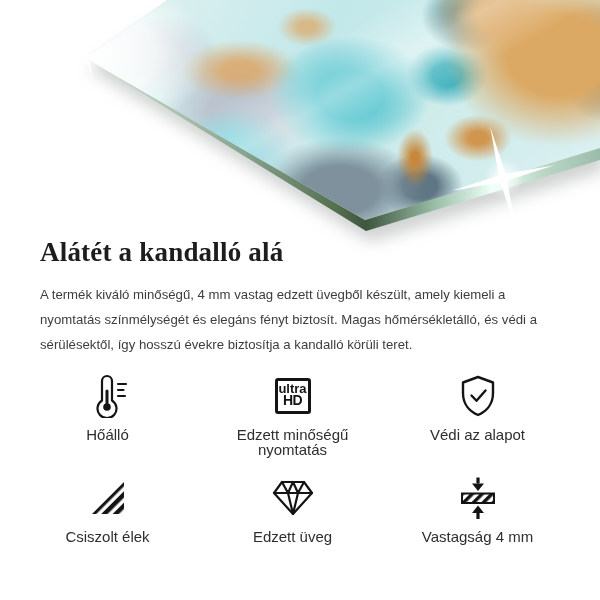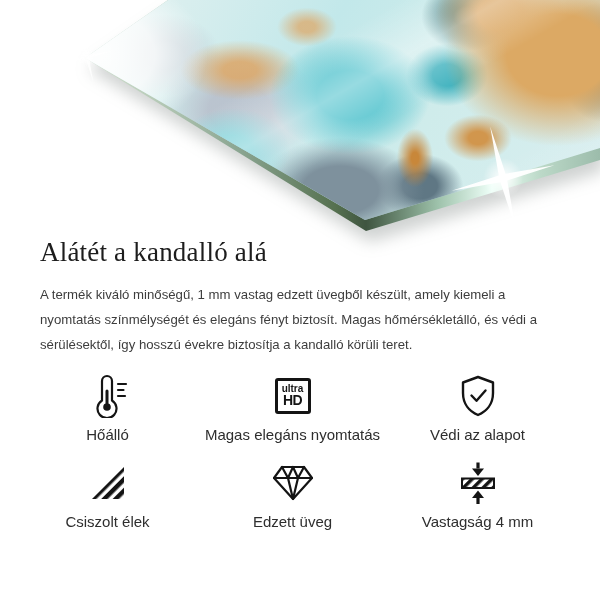--- a/index.html
+++ b/index.html
@@ -51,21 +51,21 @@
   }
   .sparkle{position:absolute;pointer-events:none;}
   .sparkle-main{left:448px;top:123px;width:110px;height:110px;transform:rotate(-14deg);}
   .sparkle-small{left:60px;top:30px;width:54px;height:54px;transform:rotate(-14deg);opacity:.85;}
 
   
   .content{position:relative;padding:0 40px;}
   .title{
     margin:5px 0 0;
     font-family:"Liberation Serif","DejaVu Serif",serif;
-    font-weight:400;font-size:27px;line-height:31px;
+    font-weight:700;font-size:27px;line-height:31px;
     color:#1d1d1d;letter-spacing:.2px;
   }
   .desc{
     margin:14px 0 0;max-width:512px;
     font-size:13.2px;line-height:25px;color:#3d3d3d;
   }
 
   
   .features{
     margin:16px 0 0 -25px;width:555px;
@@ -74,21 +74,21 @@
   .feature{display:flex;flex-direction:column;align-items:center;}
   .icon-box{height:46px;display:flex;align-items:center;justify-content:center;}
   .feature-label{margin-top:8px;font-size:15px;line-height:15px;color:#2e2e2e;text-align:center;}
   .icon-svg{display:block;}
 
   .hd-badge{
     width:30px;height:30px;border:3px solid #141414;border-radius:3px;
     display:flex;flex-direction:column;align-items:center;justify-content:center;
     color:#141414;
   }
-  .hd-top{font-size:10px;font-weight:700;line-height:9px;}
+  .hd-top{font-size:13px;font-weight:700;line-height:9px;}
   .hd-bottom{font-size:14px;font-weight:800;line-height:15px;letter-spacing:-.5px;}
 </style>
 </head>
 <body>
 
 <div class="stage">
 
   <div class="hero">
     <div class="glass-wrap">
       <div class="glass-edge"></div>
@@ -107,21 +107,21 @@
     </svg>
     <svg class="sparkle sparkle-small" viewBox="0 0 110 110">
       <circle cx="55" cy="55" r="18" fill="url(#glowA)"></circle>
       <path d="M55 2 L58.5 51.5 L108 55 L58.5 58.5 L55 108 L51.5 58.5 L2 55 L51.5 51.5 Z" fill="#ffffff" opacity="0.9"></path>
     </svg>
   </div>
 
   <div class="content">
     <h1 class="title"><span>Alátét a kandalló alá</span><br></h1>
 
-    <p class="desc">A termék kiváló minőségű, 1 mm vastag edzett üvegből készült, amely kiemeli a nyomtatás színmélységét és elegáns fényt biztosít. Magas hőmérsékletálló, és védi a sérülésektől, így hosszú évekre biztosítja a kandalló körüli teret.</p>
+    <p class="desc">A termék kiváló minőségű, 4 mm vastag edzett üvegből készült, amely kiemeli a nyomtatás színmélységét és elegáns fényt biztosít. Magas hőmérsékletálló, és védi a sérülésektől, így hosszú évekre biztosítja a kandalló körüli teret.</p>
 
     <div class="features">
 
       <div class="feature">
         <div class="icon-box">
           <svg class="icon-svg" width="46" height="44" viewBox="0 0 46 44" fill="none" stroke="#141414" stroke-width="2.2" stroke-linecap="round">
             <path d="M17 26.5 V7 a5 5 0 0 1 10 0 v19.5 a9.5 9.5 0 1 1 -10 0 Z"></path>
             <line x1="22" y1="17" x2="22" y2="29" stroke-width="3"></line>
             <circle cx="22" cy="33" r="3.8" fill="#141414" stroke="none"></circle>
             <line x1="33" y1="10" x2="41" y2="10"></line>
@@ -132,21 +132,21 @@
         <span class="feature-label">Hőálló</span>
       </div>
 
       <div class="feature">
         <div class="icon-box">
           <div class="hd-badge">
             <span class="hd-top">ultra</span>
             <span class="hd-bottom">HD</span>
           </div>
         </div>
-        <span class="feature-label">Magas elegáns nyomtatás</span>
+        <span class="feature-label">Edzett minőségű nyomtatás</span>
       </div>
 
       <div class="feature">
         <div class="icon-box">
           <svg class="icon-svg" width="40" height="44" viewBox="0 0 40 44" fill="none" stroke="#141414" stroke-width="2.4" stroke-linejoin="round" stroke-linecap="round">
             <path d="M20 3 L35 8.5 V19 C35 30 28.5 37.5 20 41 C11.5 37.5 5 30 5 19 V8.5 Z"></path>
             <path d="M13.5 21.5 L18.5 26.8 L27.5 16.5"></path>
           </svg>
         </div>
         <span class="feature-label">Védi az alapot</span>

